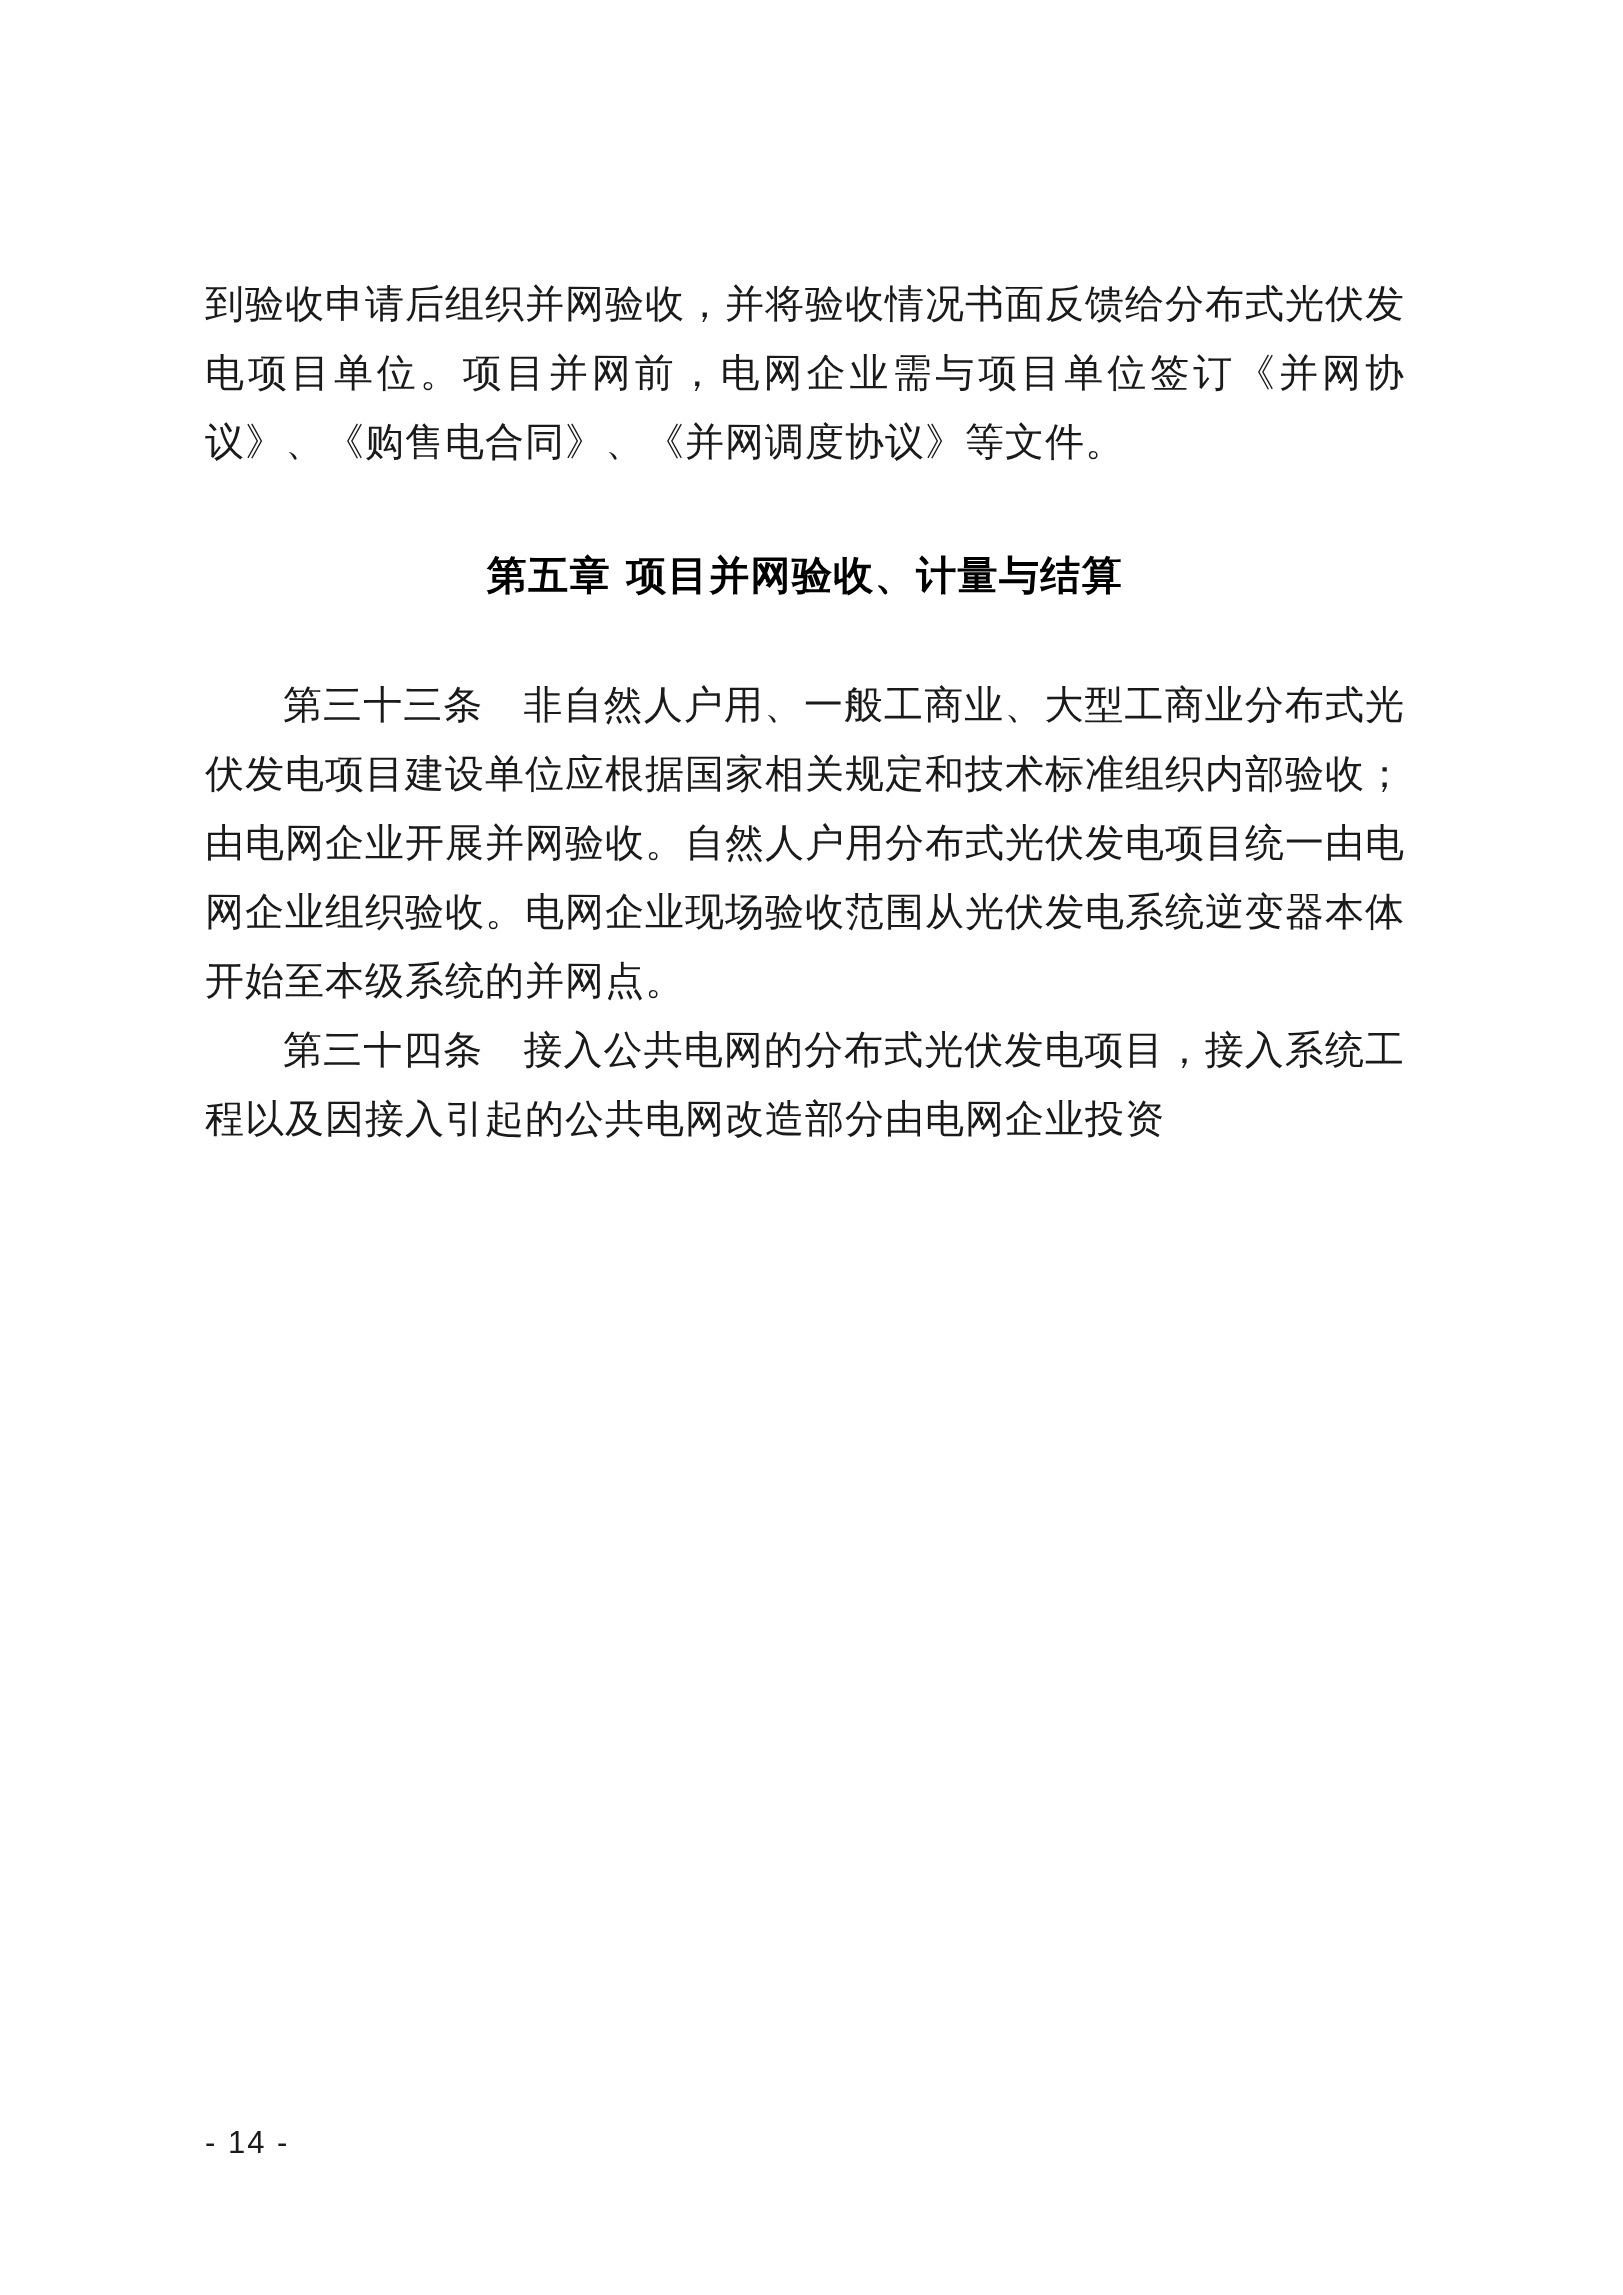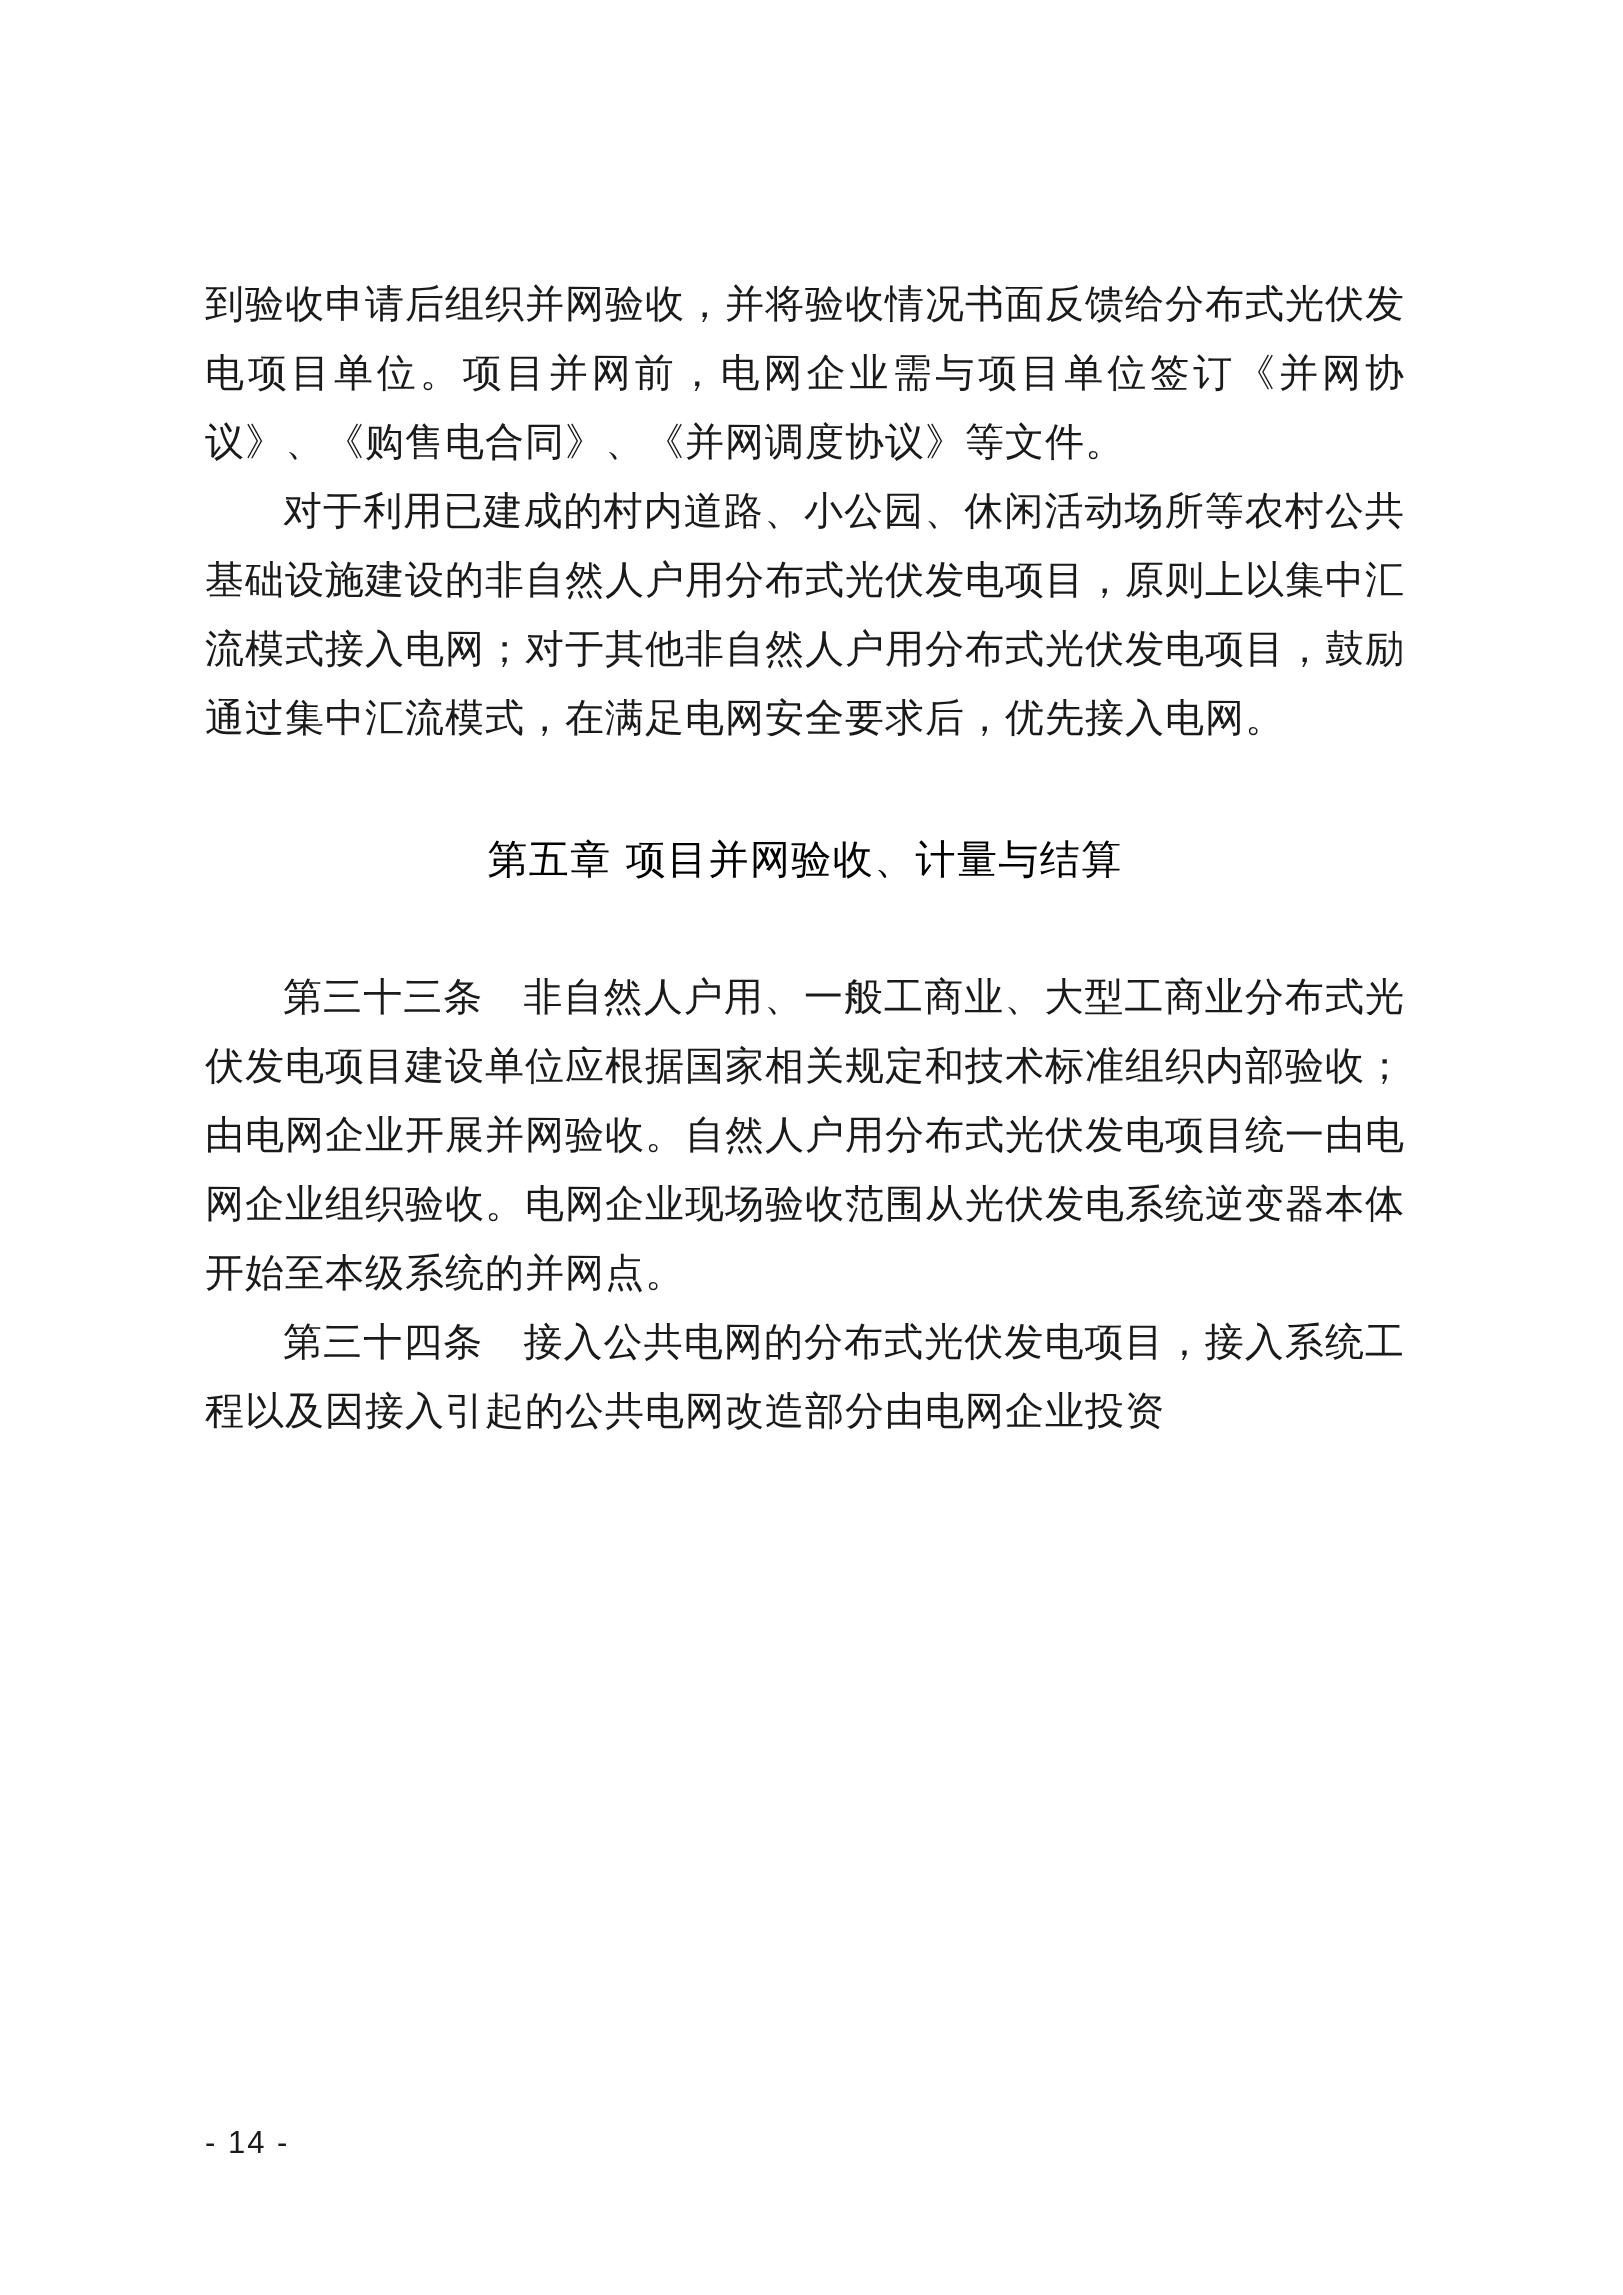--- a/index.html
+++ b/index.html
@@ -36,23 +36,23 @@
     font-family: "DejaVu Serif", "Liberation Serif", serif;
     font-weight: 400;
   }
   .indent {
     text-indent: 78px;
   }
   .chapter-heading {
     font-size: 40px;
     line-height: 61px;
     text-align: center;
-    font-weight: normal;
+    font-weight: bold;
     font-family: "DejaVu Sans", "Liberation Sans", sans-serif;
-    margin: 12px;
+    margin: 4px;
     color: #000000;
     letter-spacing: 1.4px;
   }
   .gap-before-heading { height: 65px; }
   .gap-after-heading { height: 60px; }
   .page-number {
     position: absolute;
     left: 205px;
     top: 2124px;
     font-size: 31px;
@@ -65,21 +65,20 @@
 </head>
 <body>
 
 <div class="page">
 
   <div class="content">
 
     <p class="para">到验收申请后组织并网验收，并将验收情况书面反馈给分布式光伏发电项目单位。项目并网前，电网企业需与项目单位签订《并网协议》、《购售电合同》、《并网调度协议》等文件。</p>
 
 
-    <p class="para indent">对于利用已建成的村内道路、小公园、休闲活动场所等农村公共基础设施建设的非自然人户用分布式光伏发电项目，原则上以集中汇流模式接入电网；对于其他非自然人户用分布式光伏发电项目，鼓励通过集中汇流模式，在满足电网安全要求后，优先接入电网。</p>
 
     <div class="gap-before-heading"></div>
 
     <h2 class="chapter-heading">第五章 项目并网验收、计量与结算</h2>
 
     <div class="gap-after-heading"></div>
 
     <p class="para indent">第三十三条　非自然人户用、一般工商业、大型工商业分布式光伏发电项目建设单位应根据国家相关规定和技术标准组织内部验收；由电网企业开展并网验收。自然人户用分布式光伏发电项目统一由电网企业组织验收。电网企业现场验收范围从光伏发电系统逆变器本体开始至本级系统的并网点。</p>
 
     <p class="para indent">第三十四条　接入公共电网的分布式光伏发电项目，接入系统工程以及因接入引起的公共电网改造部分由电网企业投资</p>

